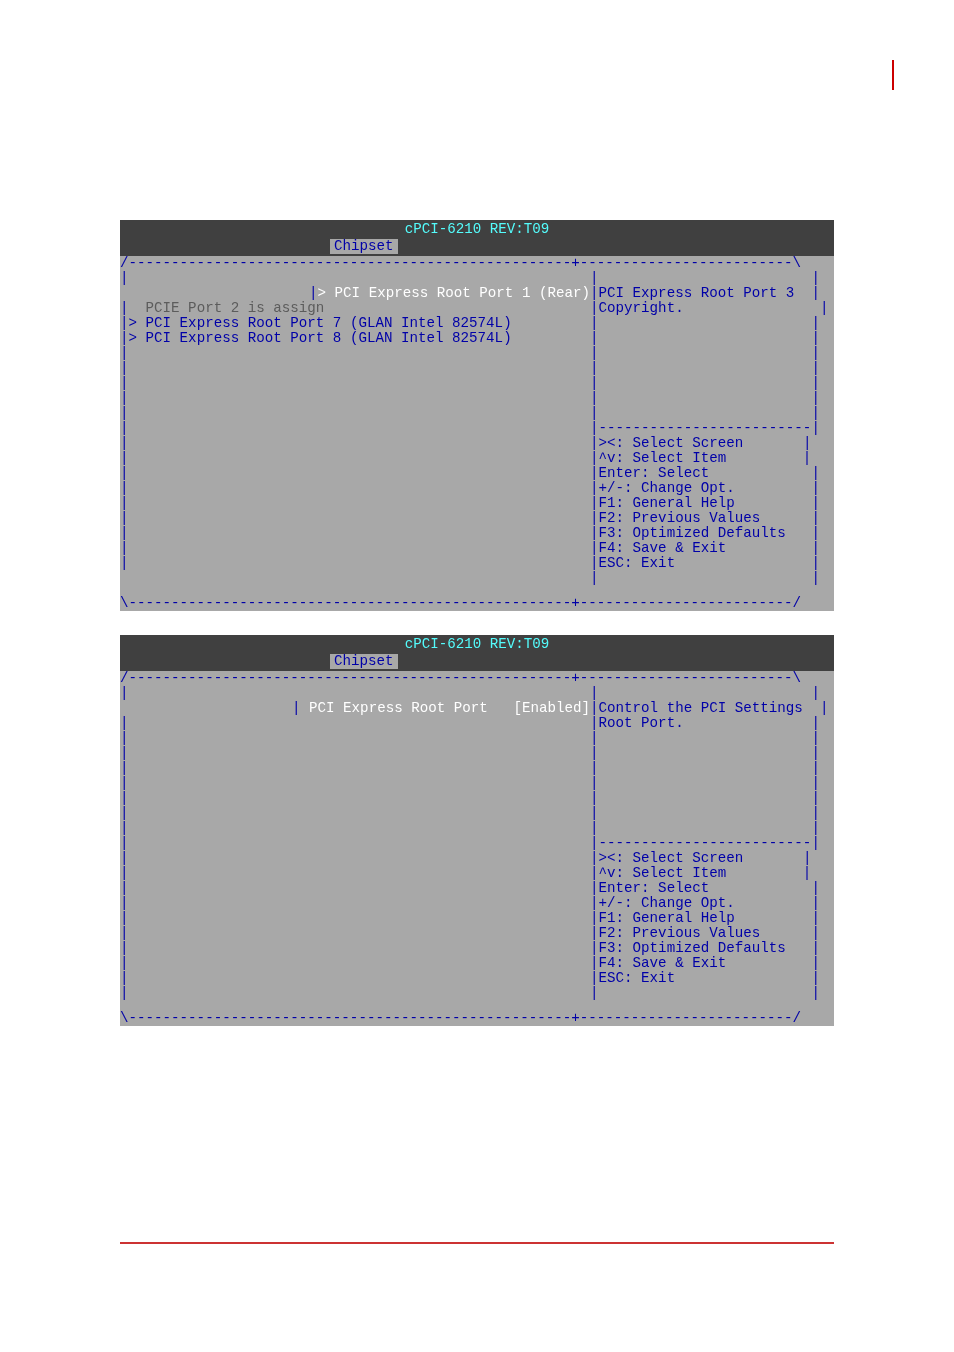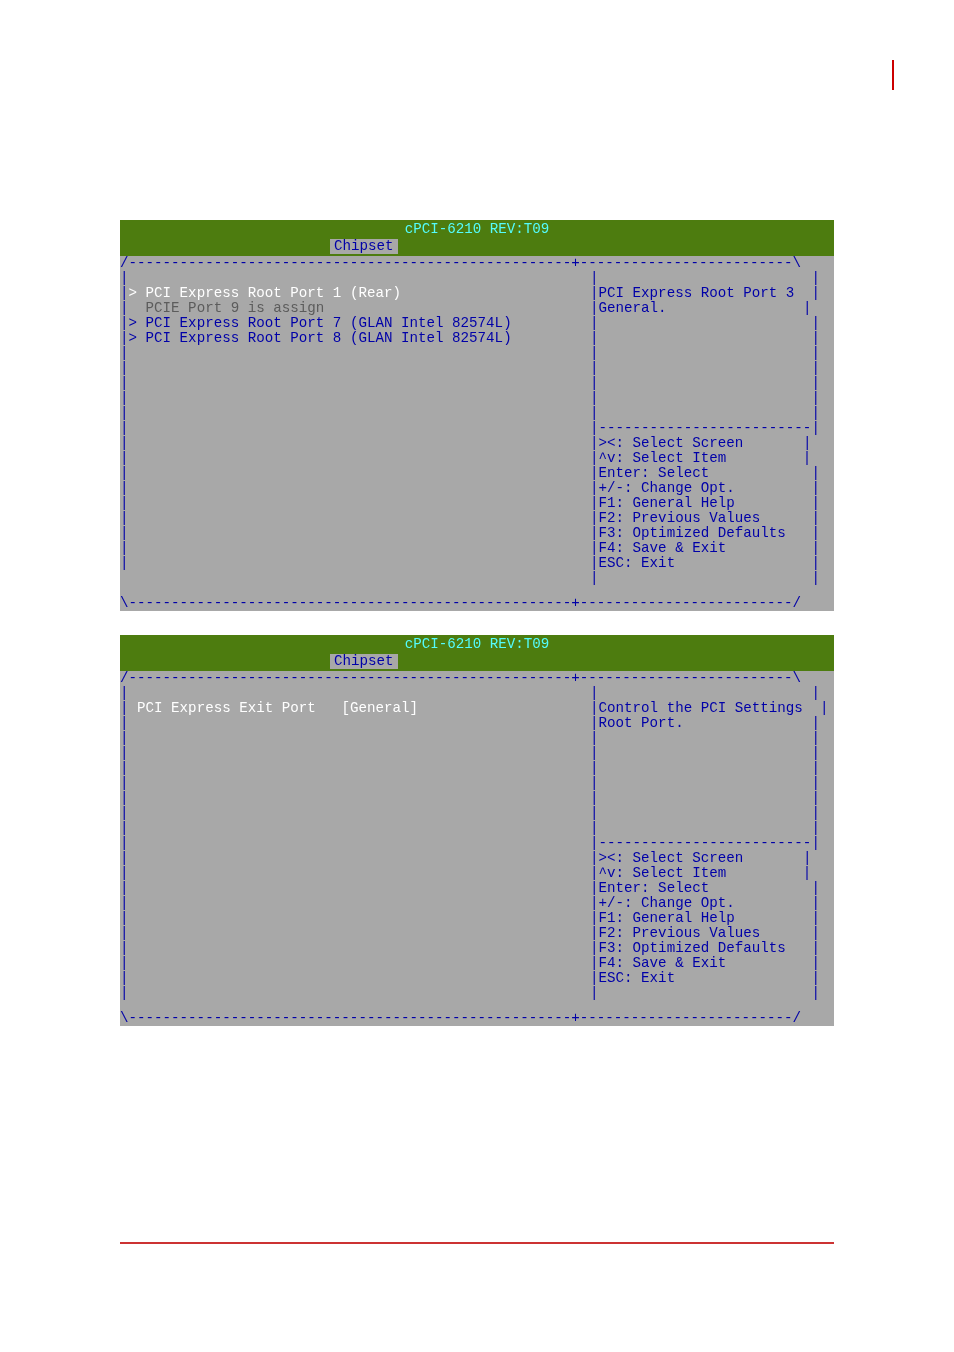--- a/index.html
+++ b/index.html
@@ -16,21 +16,21 @@
     top: 60px;
     right: 60px;
     width: 2px;
     height: 30px;
     background: #cc0000;
   }
   .bios-box {
     position: absolute;
     left: 120px;
     width: 714px;
-    background: #4d7c0f;
+    background: #404040;
     color: #ffffff;
     font-size: 14.2px;
     line-height: 1.05;
     letter-spacing: 0px;
   }
   .bios1 { top: 220px; height: 390px; }
   .bios2 { top: 635px; height: 390px; }
 
   .title-line {
     text-align: center;
@@ -75,21 +75,21 @@
     background: #a8a8a8;
     white-space: pre;
     height: 15px;
     font-size: 14.2px;
     overflow: hidden;
   }
   .menu-line {
     height: 15px;
     white-space: pre;
   }
-  .selected { color: #ffffff; }
+  .selected { color: #ffffff; text-align: right; }
   .disabled { color: #5c5c5c; }
   .footer {
     text-align: center;
     color: #ffffff;
     height: 18px;
     padding-top: 1px;
     font-size: 14.2px;
   }
   .hr-red {
     position: absolute;
@@ -109,21 +109,21 @@
 <div class="bios-box bios1">
   <div class="title-line">cPCI-6210 REV:T09</div>
   <div class="tabs-line">
     <span class="tab-active">Chipset</span>
   </div>
   <div class="border-row">/----------------------------------------------------+-------------------------\</div>
   <div class="body-area">
     <div class="left-pane">
 <div class="menu-line"><span class="pipe">|</span>                                                    </div>
 <div class="menu-line selected"><span class="pipe">|</span><span>&gt; PCI Express Root Port 1 (Rear)</span></div>
-<div class="menu-line disabled"><span class="pipe">|</span><span>  PCIE Port 9 is assign</span></div>
+<div class="menu-line disabled"><span class="pipe">|</span><span>  PCIE Port 2 is assign</span></div>
 <div class="menu-line"><span class="pipe">|</span><span>&gt; PCI Express Root Port 7 (GLAN Intel 82574L)</span></div>
 <div class="menu-line"><span class="pipe">|</span><span>&gt; PCI Express Root Port 8 (GLAN Intel 82574L)</span></div>
 <div class="menu-line"><span class="pipe">|</span></div>
 <div class="menu-line"><span class="pipe">|</span></div>
 <div class="menu-line"><span class="pipe">|</span></div>
 <div class="menu-line"><span class="pipe">|</span></div>
 <div class="menu-line"><span class="pipe">|</span></div>
 <div class="menu-line"><span class="pipe">|</span></div>
 <div class="menu-line"><span class="pipe">|</span></div>
 <div class="menu-line"><span class="pipe">|</span></div>
@@ -131,21 +131,21 @@
 <div class="menu-line"><span class="pipe">|</span></div>
 <div class="menu-line"><span class="pipe">|</span></div>
 <div class="menu-line"><span class="pipe">|</span></div>
 <div class="menu-line"><span class="pipe">|</span></div>
 <div class="menu-line"><span class="pipe">|</span></div>
 <div class="menu-line"><span class="pipe">|</span></div>
     </div>
     <div class="right-pane">
 <div class="menu-line">|                         <span class="pipe">|</span></div>
 <div class="menu-line">|<span>PCI Express Root Port 3</span>  <span class="pipe">|</span></div>
-<div class="menu-line">|<span>General.</span>                <span class="pipe">|</span></div>
+<div class="menu-line">|<span>Copyright.</span>                <span class="pipe">|</span></div>
 <div class="menu-line">|                         <span class="pipe">|</span></div>
 <div class="menu-line">|                         <span class="pipe">|</span></div>
 <div class="menu-line">|                         <span class="pipe">|</span></div>
 <div class="menu-line">|                         <span class="pipe">|</span></div>
 <div class="menu-line">|                         <span class="pipe">|</span></div>
 <div class="menu-line">|                         <span class="pipe">|</span></div>
 <div class="menu-line">|                         <span class="pipe">|</span></div>
 <div class="menu-line">|-------------------------<span class="pipe">|</span></div>
 <div class="menu-line">|<span>&gt;&lt;: Select Screen</span>       <span class="pipe">|</span></div>
 <div class="menu-line">|<span>^v: Select Item</span>         <span class="pipe">|</span></div>
@@ -165,21 +165,21 @@
 
 <div class="bios-box bios2">
   <div class="title-line">cPCI-6210 REV:T09</div>
   <div class="tabs-line">
     <span class="tab-active">Chipset</span>
   </div>
   <div class="border-row">/----------------------------------------------------+-------------------------\</div>
   <div class="body-area">
     <div class="left-pane">
 <div class="menu-line"><span class="pipe">|</span></div>
-<div class="menu-line selected"><span class="pipe">|</span><span> PCI Express Exit Port</span>   <span>[General]</span></div>
+<div class="menu-line selected"><span class="pipe">|</span><span> PCI Express Root Port</span>   <span>[Enabled]</span></div>
 <div class="menu-line"><span class="pipe">|</span></div>
 <div class="menu-line"><span class="pipe">|</span></div>
 <div class="menu-line"><span class="pipe">|</span></div>
 <div class="menu-line"><span class="pipe">|</span></div>
 <div class="menu-line"><span class="pipe">|</span></div>
 <div class="menu-line"><span class="pipe">|</span></div>
 <div class="menu-line"><span class="pipe">|</span></div>
 <div class="menu-line"><span class="pipe">|</span></div>
 <div class="menu-line"><span class="pipe">|</span></div>
 <div class="menu-line"><span class="pipe">|</span></div>

